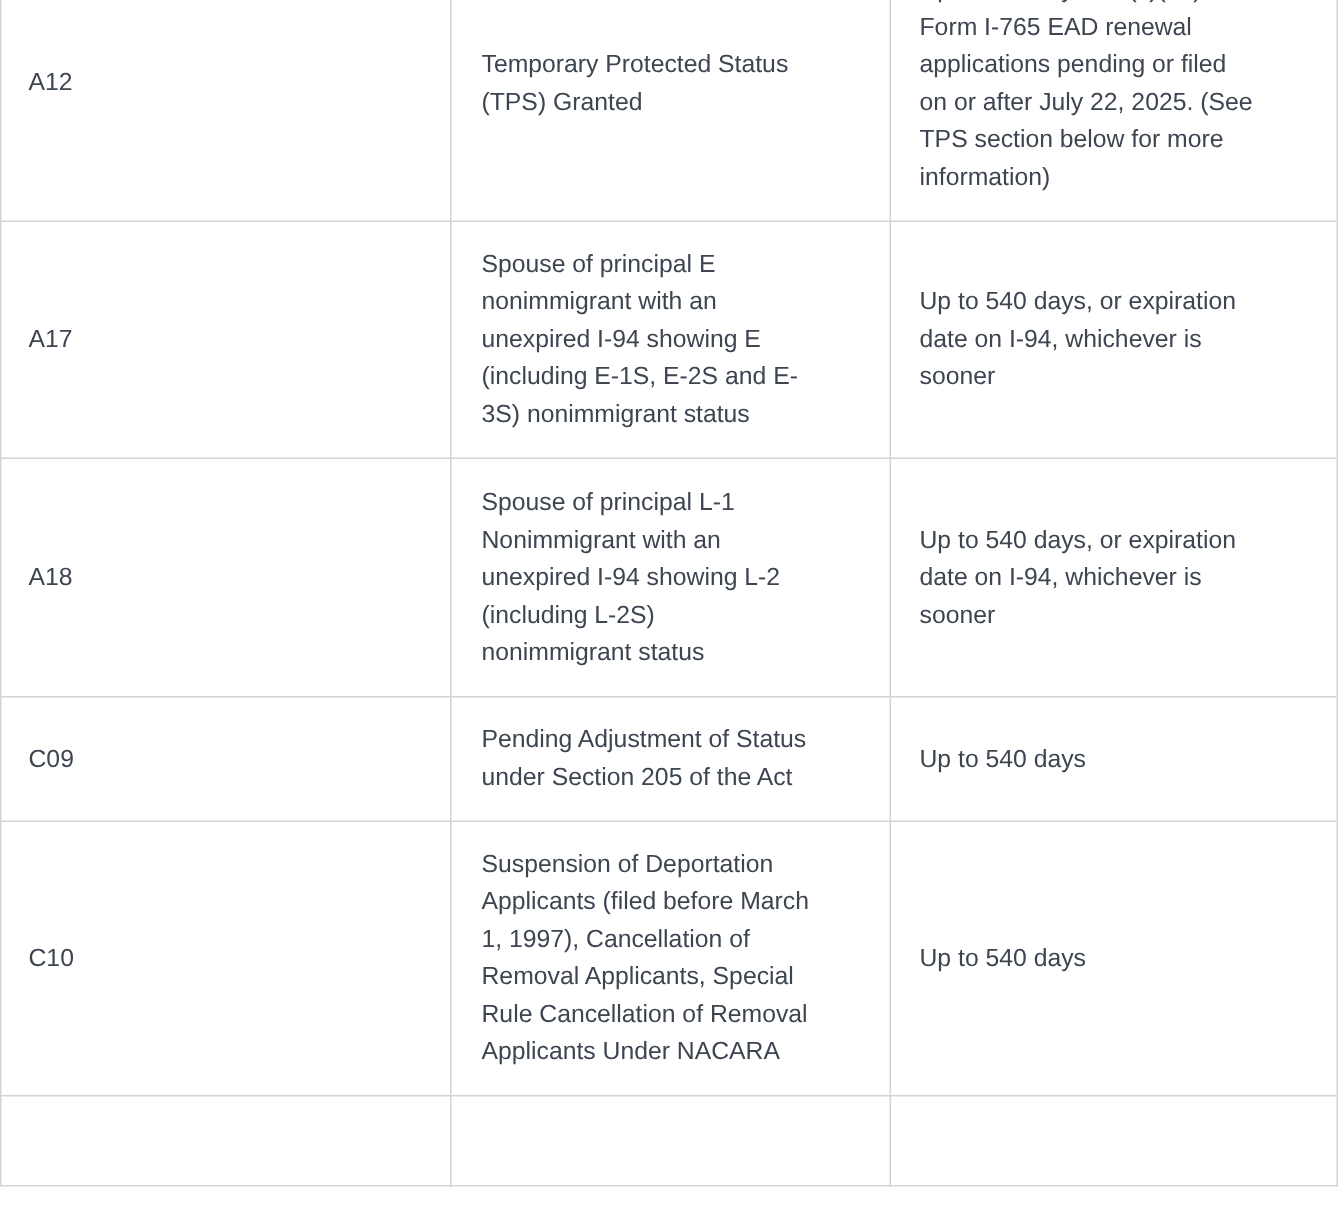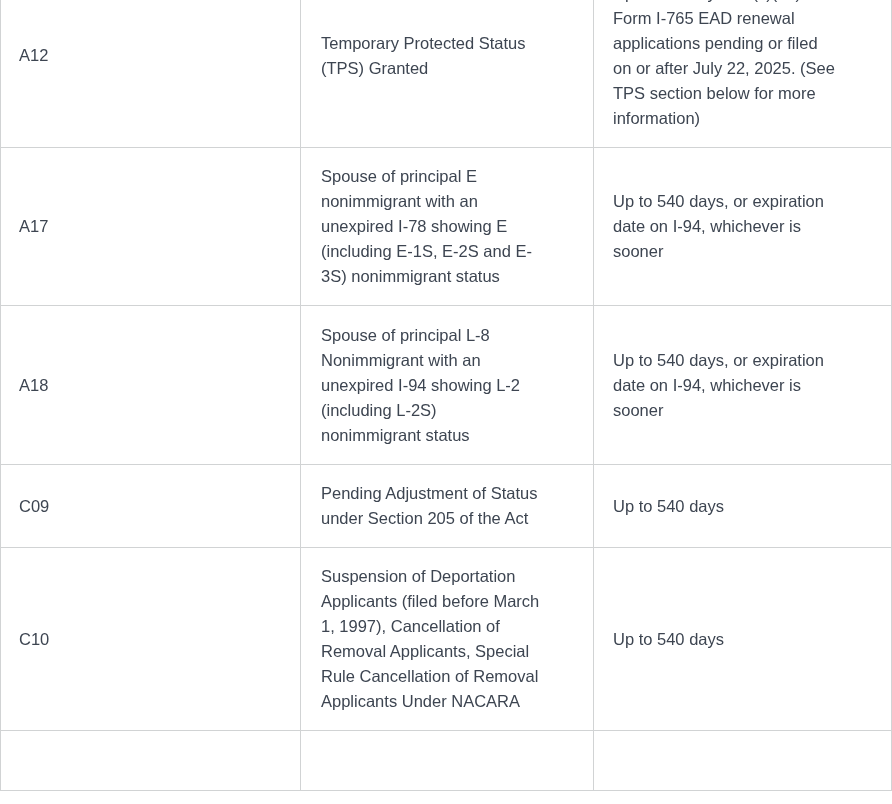--- a/index.html
+++ b/index.html
@@ -68,30 +68,30 @@
 Form I-765 EAD renewal
 applications pending or filed
 on or after July 22, 2025. (See
 TPS section below for more
 information)</td>
       </tr>
       <tr class="row-a17">
         <td class="code-cell">A17</td>
         <td class="desc-cell">Spouse of principal E
 nonimmigrant with an
-unexpired I-78 showing E
+unexpired I-94 showing E
 (including E-1S, E-2S and E-
 3S) nonimmigrant status</td>
         <td class="duration-cell">Up to 540 days, or expiration
 date on I-94, whichever is
 sooner</td>
       </tr>
       <tr class="row-a18">
         <td class="code-cell">A18</td>
-        <td class="desc-cell">Spouse of principal L-8
+        <td class="desc-cell">Spouse of principal L-1
 Nonimmigrant with an
 unexpired I-94 showing L-2
 (including L-2S)
 nonimmigrant status</td>
         <td class="duration-cell">Up to 540 days, or expiration
 date on I-94, whichever is
 sooner</td>
       </tr>
       <tr class="row-c09">
         <td class="code-cell">C09</td>

